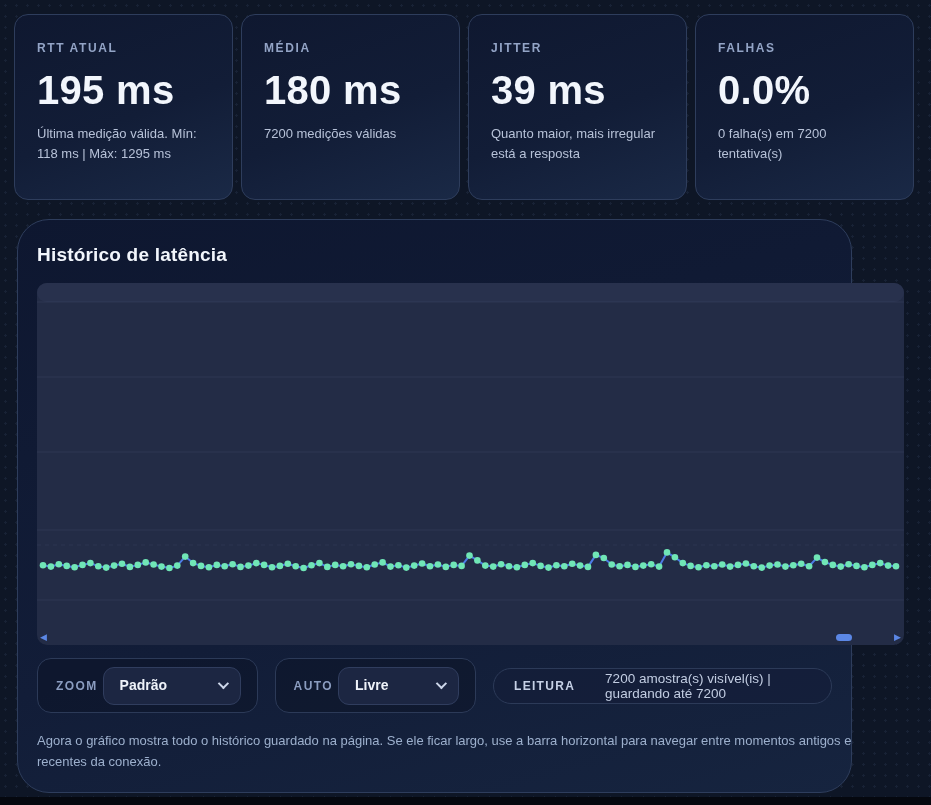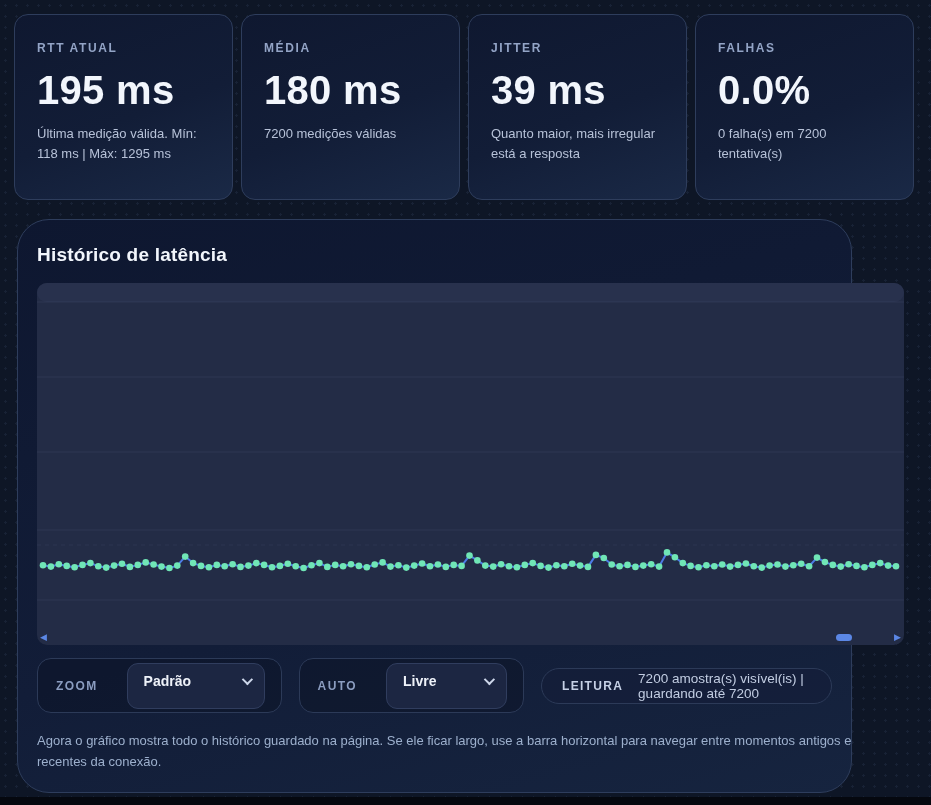--- a/index.html
+++ b/index.html
@@ -49,33 +49,32 @@
   .controls-row { display:flex; align-items:center; gap:17px; margin-top:13px; }
   .control-box {
     display:flex; align-items:center; gap:5px; height:55px;
     border:1px solid #2c3a58; border-radius:14px;
     background:rgba(10,18,36,0.45); padding:0 16px 0 18px;
   }
   .control-label { color:#8b9dc0; font-size:12px; font-weight:700; letter-spacing:1.4px; }
   .select {
     display:flex; align-items:center; justify-content:space-between;
     background:#1c2642; border:1px solid #303d5e; border-radius:11px;
-    padding:9px 14px 19px 16px; color:#eef2f9; font-weight:700; font-size:14px;
+    padding:9px 14px 11px 16px; color:#eef2f9; font-weight:700; font-size:14px;
     cursor:pointer;
-    margin-left:24px;
   }
   .select.zoom { width:138px; }
   .select.auto { width:121px; }
   .chevron {
     width:8px; height:8px; margin-left:14px; flex:none;
     border-right:2px solid #cdd7ea; border-bottom:2px solid #cdd7ea;
     transform:rotate(45deg) translateY(-2px);
   }
   .reading-pill {
-    display:flex; align-items:center; gap:15px; height:36px;
+    display:flex; align-items:center; gap:30px; height:36px;
     border:1px solid #2c3a58; border-radius:999px;
     background:rgba(20,30,56,0.55); padding:0 20px;
   }
   .reading-label { color:#c6d1e6; font-size:12px; font-weight:700; letter-spacing:1.3px; }
   .reading-value { color:#c2cde2; font-size:13.5px; }
 
   .footnote { color:#9db0cd; font-size:13px; line-height:1.62; margin-top:17px; width:866px; }
 
   .bottom-strip { position:absolute; left:0; bottom:0; width:931px; height:8px; background:#05080f; z-index:2; }
 </style>

